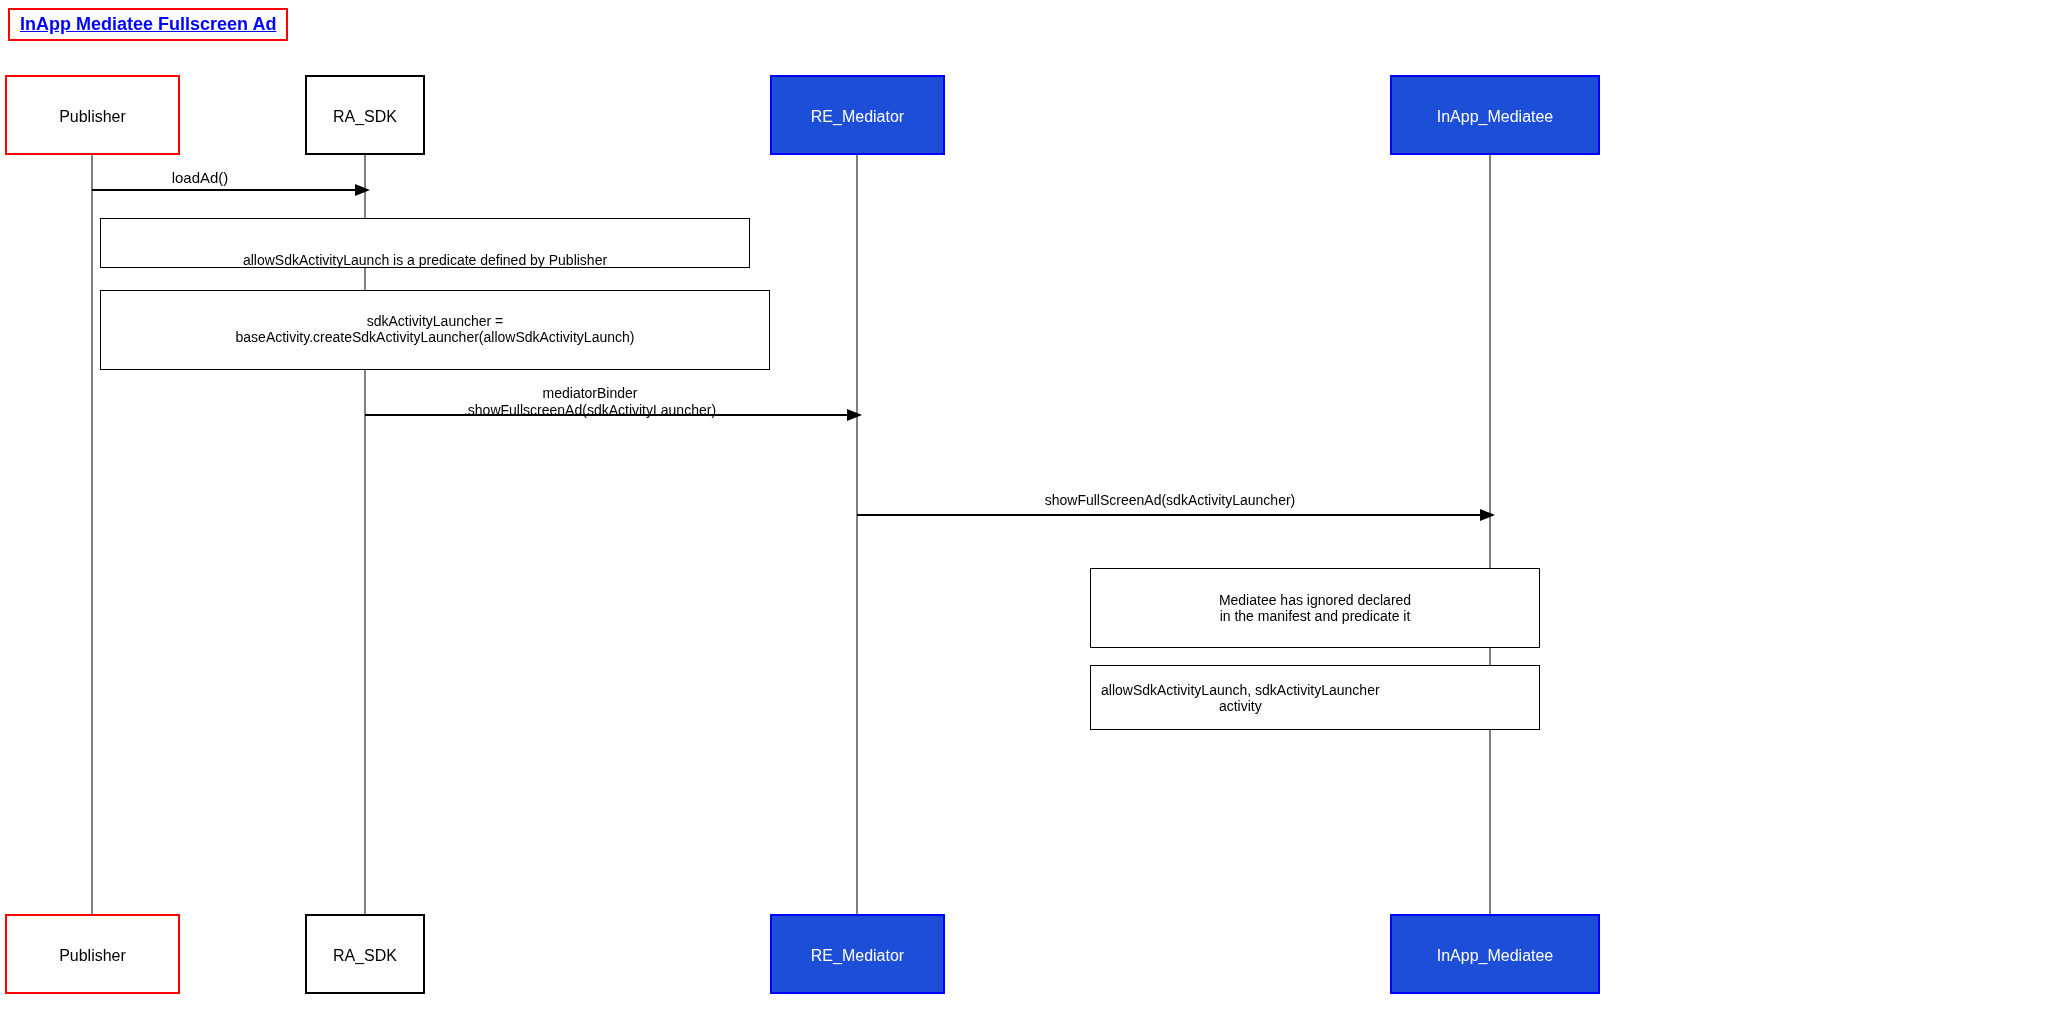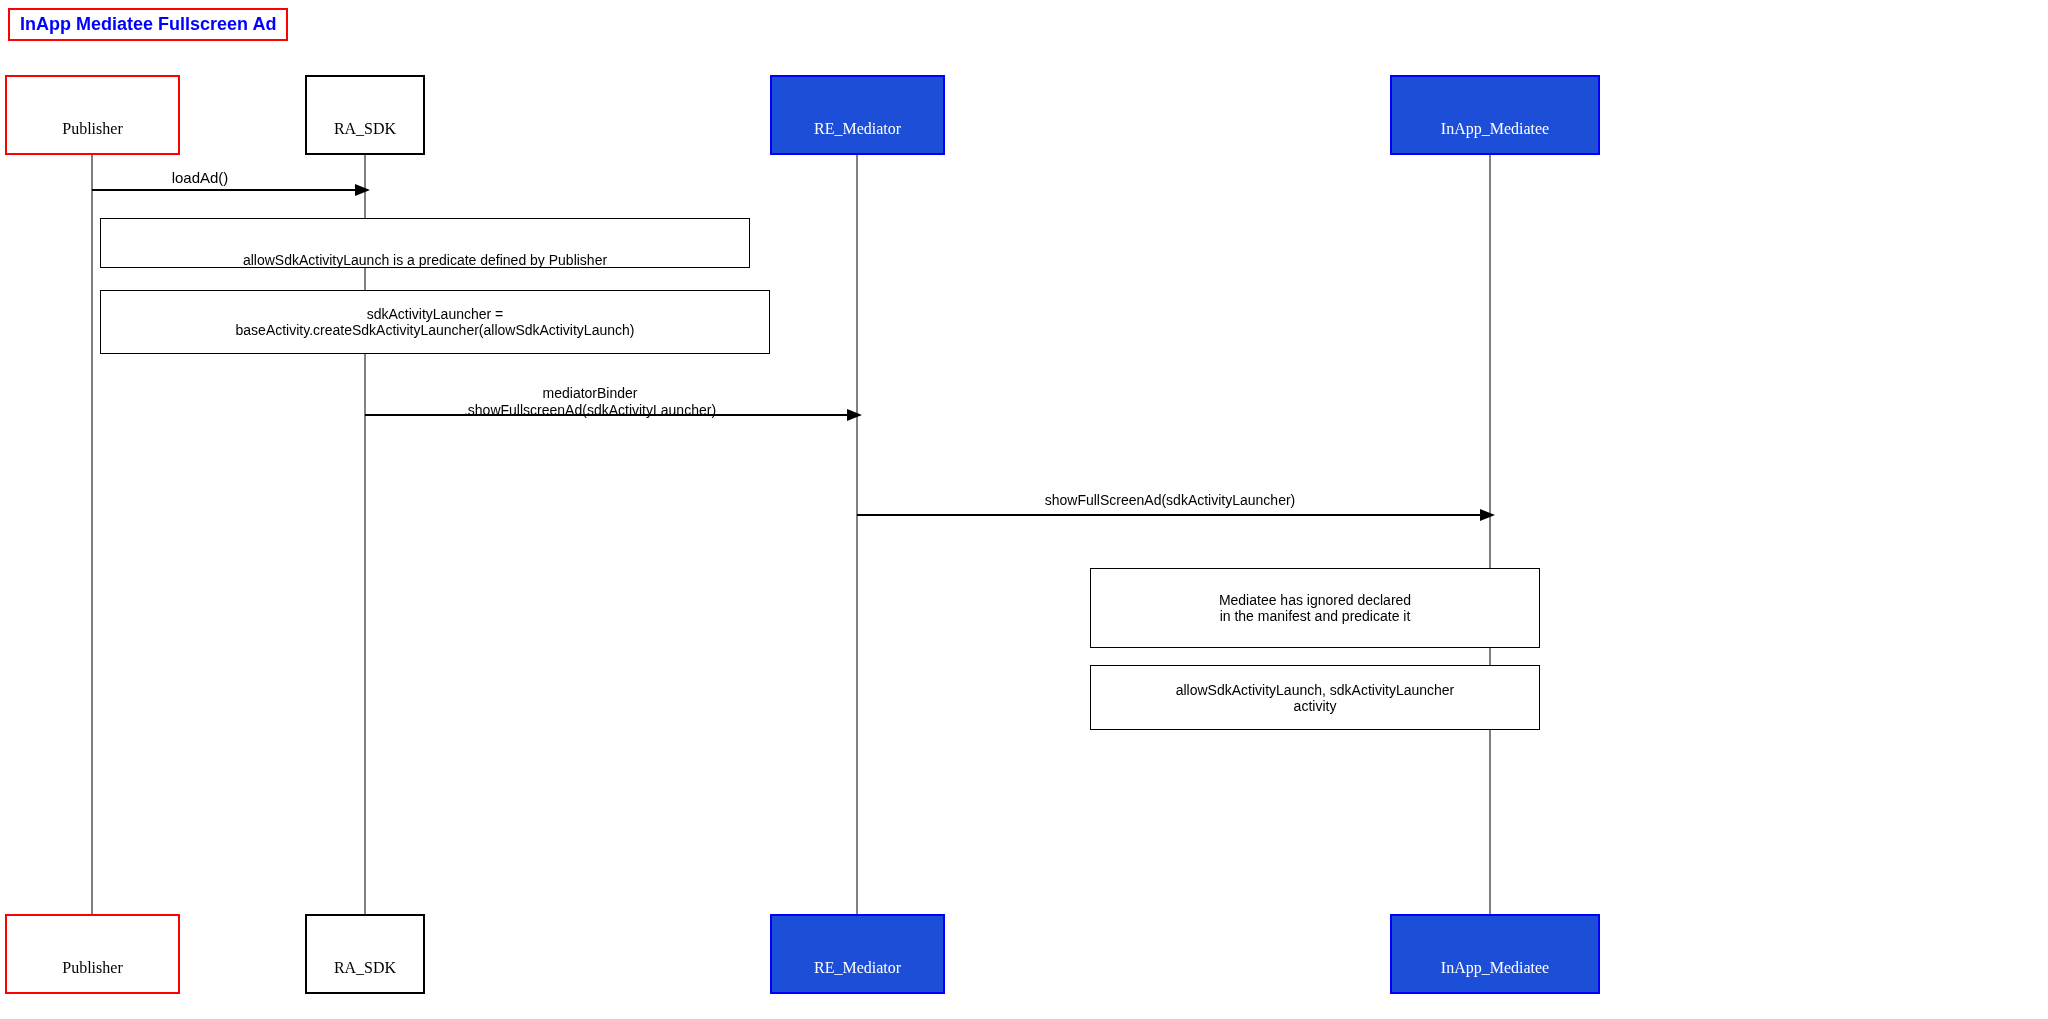--- a/index.html
+++ b/index.html
@@ -21,31 +21,31 @@
     .diagram-title {
       position: absolute;
       top: 8px;
       left: 8px;
       border: 2px solid red;
       background: white;
       color: blue;
       font-weight: bold;
       font-size: 18px;
       padding: 4px 10px;
+      text-decoration: underline;
     }
     
     .participant-box {
       position: absolute;
       border: 2px solid black;
       background: white;
       text-align: center;
       font-size: 16px;
       font-weight: normal;
-      padding: 18px 12px;
-      font-family: Liberation Serif, serif;
+      padding: 6px 12px;
     }
     .participant-box.blue-bg {
       background: #1d4ed8;
       color: white;
       border: 2px solid blue;
     }
     .participant-box.red-border {
       border: 2px solid red;
       background: white;
       color: black;
@@ -116,35 +116,35 @@
   </div>
 
   <div class="participant-box blue-bg" style="left:1390px; top:75px; width:210px; height:80px; line-height:68px;">
     <span>InApp_Mediatee</span>
   </div>
 
   <div class="note-box" style="left:100px; top:218px; width:650px; height:50px; line-height:38px;">
     <span>allowSdkActivityLaunch is a predicate defined by Publisher</span>
   </div>
 
-  <div class="note-box" style="left:100px; top:290px; width:670px; height:64px; display:flex; align-items:center; justify-content:center;">
+  <div class="note-box" style="left:100px; top:290px; width:670px; height:80px; display:flex; align-items:flex-start; justify-content:center;">
     <div style="text-align:center;">
       <div>sdkActivityLauncher =</div>
       <div>baseActivity.createSdkActivityLauncher(allowSdkActivityLaunch)</div>
     </div>
   </div>
 
   <div class="note-box" style="left:1090px; top:568px; width:450px; height:80px; display:flex; align-items:center; justify-content:center;">
     <div style="text-align:center;">
       <div>Mediatee has ignored declared</div>
       <div>in the manifest and predicate it</div>
     </div>
   </div>
 
-  <div class="note-box" style="left:1090px; top:665px; width:450px; height:65px; display:flex; align-items:center; justify-content:center;">
+  <div class="note-box" style="left:1090px; top:665px; width:450px; height:65px; display:flex; align-items:center; ">
     <div style="text-align:center;">
       <div>allowSdkActivityLaunch, sdkActivityLauncher</div>
       <div>activity</div>
     </div>
   </div>
 
   <div class="participant-box red-border" style="left:5px; top:914px; width:175px; height:80px; line-height:68px;">
     <span>Publisher</span>
   </div>
 

